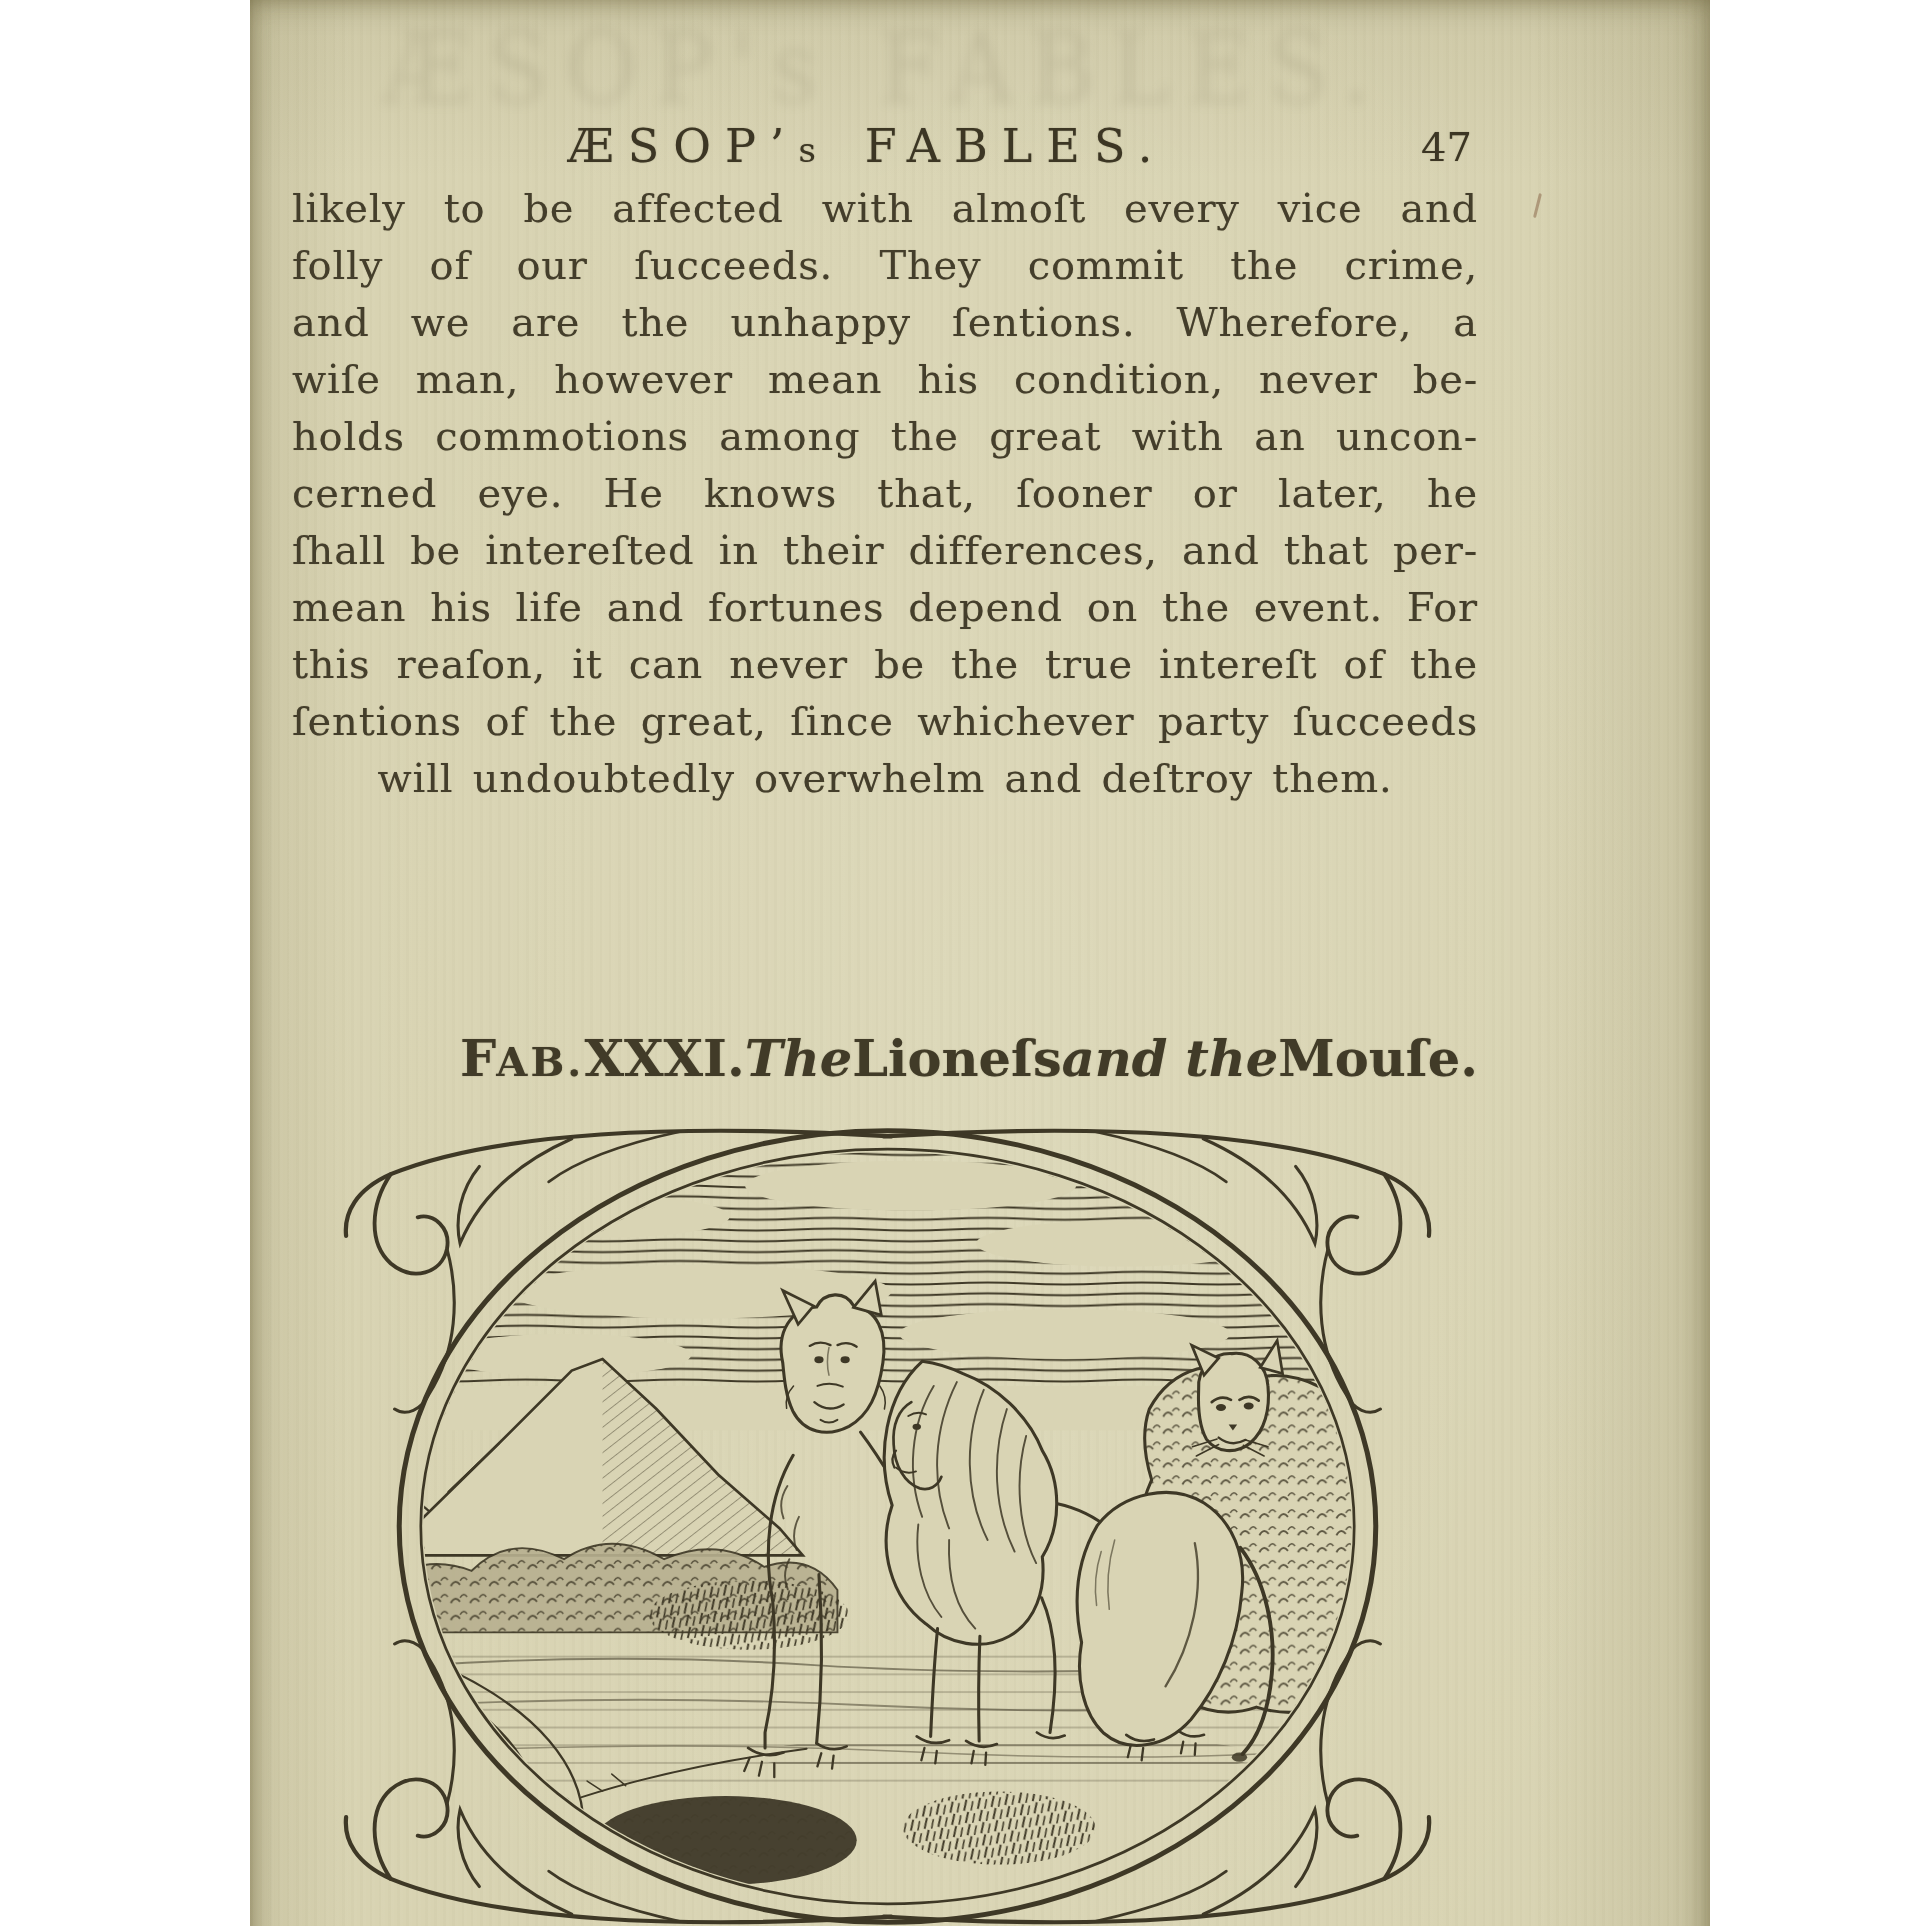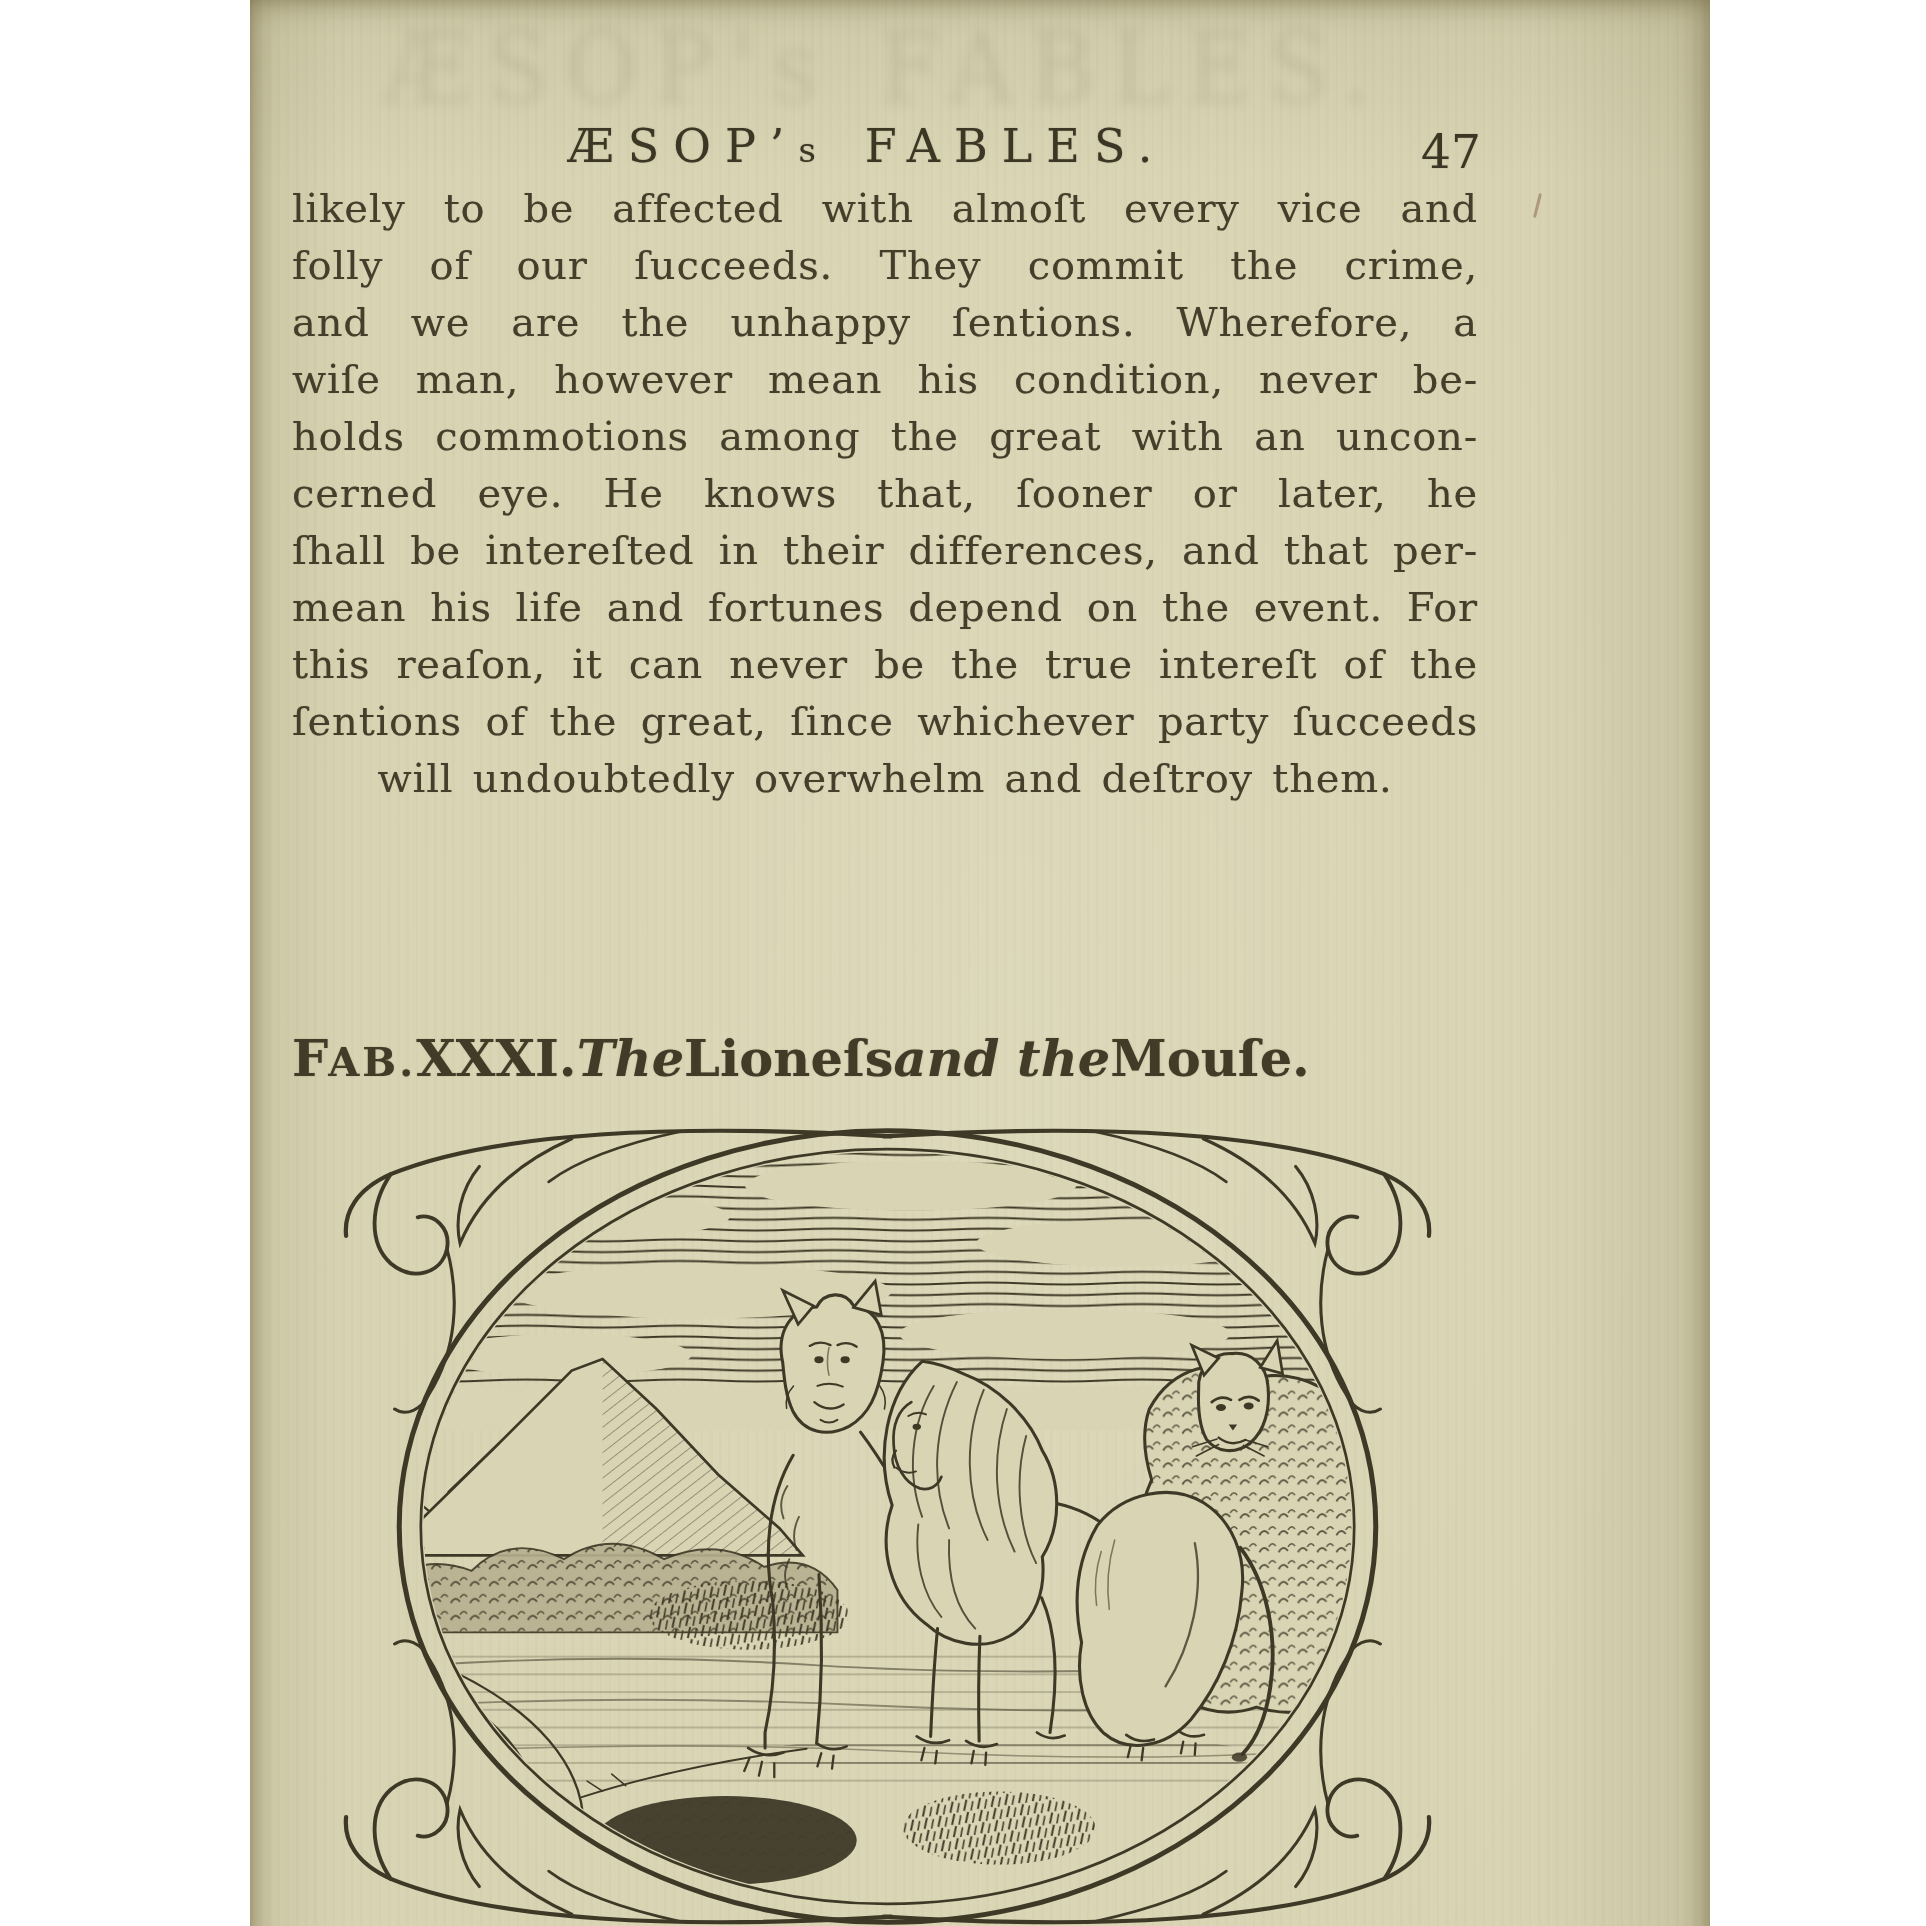--- a/index.html
+++ b/index.html
@@ -35,36 +35,36 @@
   
   .running-head{top:112px;height:73px;margin-top:7px;}
   .rh-title{
     position:absolute;left:50%;transform:translateX(-53%);white-space:nowrap;
     font-size:46px;letter-spacing:14px;color:#3c3624;
     text-shadow:0 0 1.2px rgba(58,52,30,.4);
   }
   .rh-s{font-size:34px;letter-spacing:3.9px;}
   .rh-gap{display:inline-block;width:45px;}
   .rh-num{
-    position:absolute;left:1129px;top:5.4px;font-size:47px;color:#3c3624;
+    position:absolute;left:1129px;top:5.4px;font-size:40px;color:#3c3624;
     text-shadow:0 0 1.2px rgba(58,52,30,.4);
   }
 
   
   .tline{
     font-size:40px;line-height:57px;letter-spacing:0.8px;word-spacing:5.8px;
     text-shadow:0 0 0.8px rgba(62,56,34,.38);
     text-align:center;
   }
   .jline{text-align:justify;text-align-last:justify;}
   .para1{top:180px;}
 
   
   .fable-heading{
-    top:986px;display:flex;justify-content:flex-start;align-items:baseline;
+    top:986px;display:flex;justify-content:flex-end;align-items:baseline;
     font-size:51px;color:#413b28;text-shadow:0 0 1.2px rgba(58,52,30,.38);
     white-space:nowrap;
   }
   .fh-cap{font-size:51px;}
   .fh-sc{font-size:40px;letter-spacing:3.1px;}
   .fh-it{font-style:italic;}
 
   
   .illustration{position:absolute;left:83px;top:1116px;width:1109px;height:821px;margin:0;}
   .illustration svg{display:block;width:100%;height:100%;}

